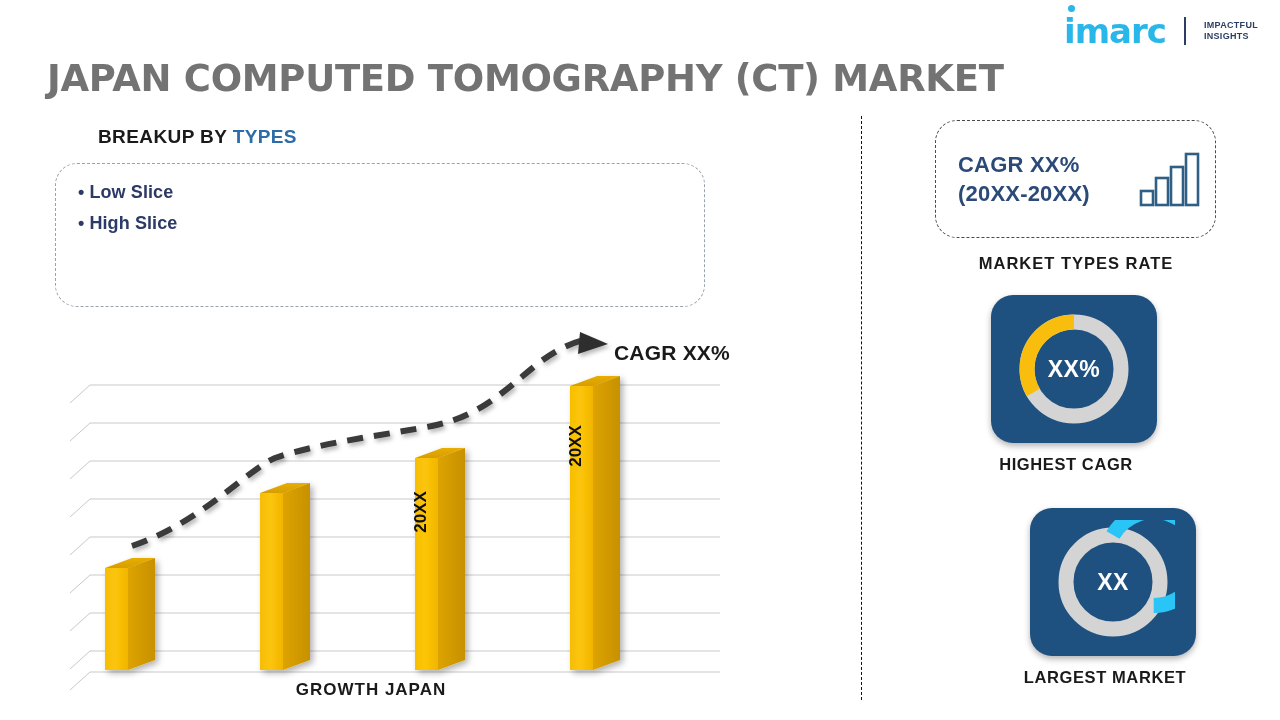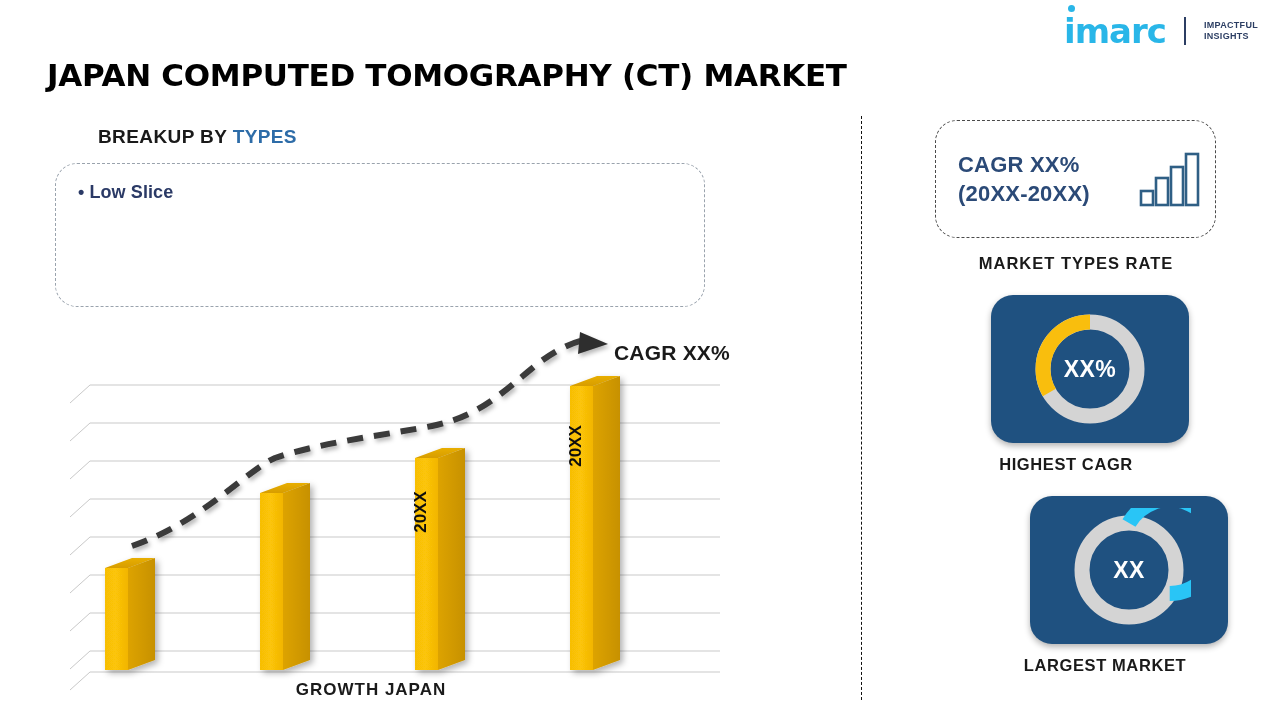--- a/index.html
+++ b/index.html
@@ -27,21 +27,21 @@
   }
   #logo-sep{ width:2px; height:28px; background:#2c3e63; }
   #logo-tag{
     font-size:9px; font-weight:700; color:#2c3e63;
     line-height:1.25; letter-spacing:.3px;
   }
   
   #page-title{
     position:absolute; left:47px; top:57px;
     font-family:"DejaVu Sans", sans-serif;
-    font-size:31px; font-weight:700; color:#000000;
+    font-size:37px; font-weight:700; color:#737373;
     letter-spacing:-.3px;
   }
   
   #breakup-heading{
     position:absolute; left:76px; top:126px;
     font-size:19px; font-weight:700; letter-spacing:.4px;
     color:#1a1a1a;
     margin-left:22px;
   }
   #breakup-heading .accent{ color:#2d6ca8; }
@@ -91,40 +91,40 @@
     line-height:29px; letter-spacing:.2px; flex:1;
   }
   #cagr-bars{ width:62px; height:56px; }
   #growth-rate-caption{
     position:absolute; left:880px; top:254px; width:392px;
     text-align:center;
     font-size:16.5px; font-weight:700; color:#1a1a1a; letter-spacing:1px;
   }
   .stat-block{ position:absolute; }
   .stat-card{
-    width:198px; height:148px; border-radius:22px;
+    width:166px; height:148px; border-radius:22px;
     background:#1f5180;
     box-shadow:0 3px 6px rgba(0,0,0,.30);
     display:flex; align-items:center; justify-content:center;
     position:relative;
   }
   .stat-card svg{ display:block; }
   .donut-value{
     position:absolute; left:0; right:0; top:50%;
     transform:translateY(-50%);
     text-align:center; color:#fff;
     font-size:23px; font-weight:700; letter-spacing:.5px;
   }
   .stat-caption{
     margin-top:12px; width:166px; text-align:center;
     font-size:16.5px; font-weight:700; color:#1a1a1a; letter-spacing:.6px;
     white-space:nowrap;
   }
   #stat-cagr{ left:991px; top:295px; }
-  #stat-market{ left:990px; top:496px;padding-left:40px; }
+  #stat-market{ left:990px; top:508px;padding-left:40px; }
   #stat-cagr .stat-caption{ margin-left:-8px; }
   #stat-market .stat-caption{ margin-left:-8px; }
 </style>
 </head>
 <body>
 
 <div id="logo">
   <div id="logo-word">
     <span id="logo-dot"></span>
     <span>imarc</span>
@@ -138,20 +138,23 @@
 
 <h1 id="page-title">JAPAN COMPUTED TOMOGRAPHY (CT) MARKET</h1>
 
 <div id="breakup-heading">
   <span>BREAKUP BY </span><span class="accent">TYPES</span>
 </div>
 
 <div id="types-box">
   <div class="type-item">
     <span class="bullet">•</span><span>Low Slice</span>
+  </div>
+  <div class="type-item">
+    <span class="bullet">•</span><span>High Slice</span>
   </div>
 </div>
 
 <div id="chart">
   <svg width="680" height="375" viewBox="0 0 680 375">
     <defs>
       <linearGradient id="barFront" x1="0" y1="0" x2="1" y2="0">
         <stop offset="0%" stop-color="#F7BE06"></stop>
         <stop offset="45%" stop-color="#FCC507"></stop>
         <stop offset="100%" stop-color="#F2B505"></stop>

